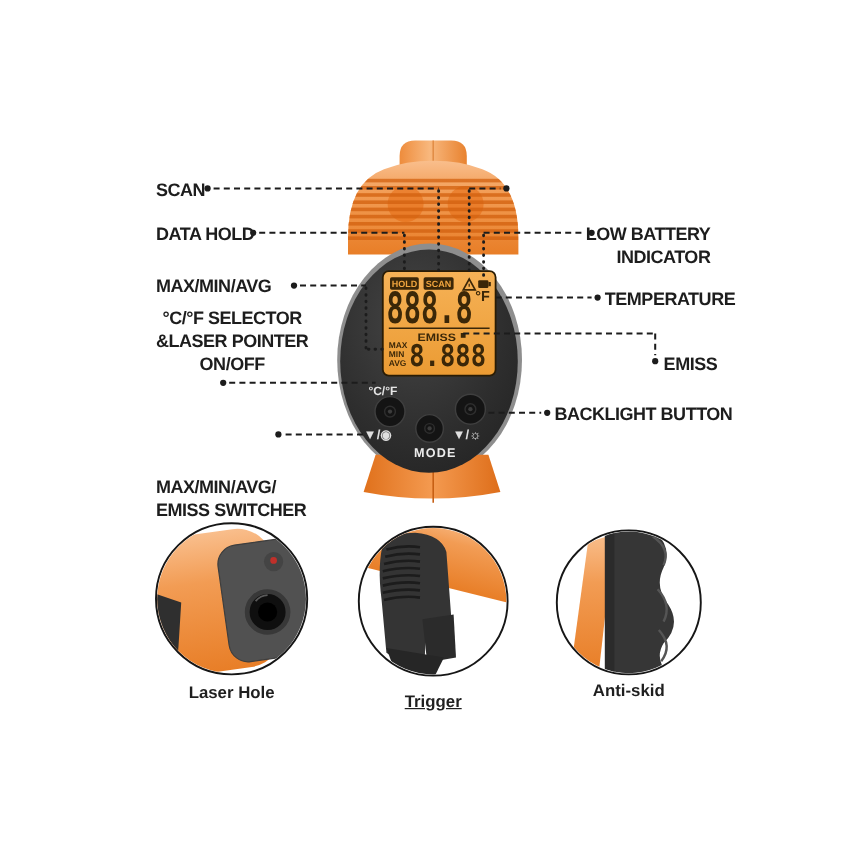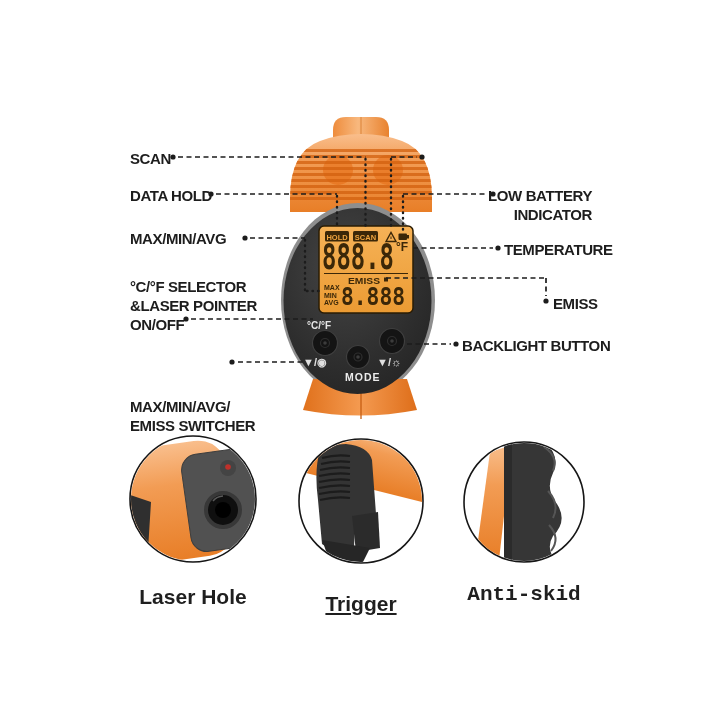--- a/index.html
+++ b/index.html
@@ -2,22 +2,22 @@
 <html><head>
 <meta charset="utf-8">
 <style>
   html,body{margin:0;padding:0;background:#ffffff;}
   .stage{position:relative;width:720px;height:720px;background:#ffffff;overflow:hidden;
          font-family:"Liberation Sans",sans-serif;}
   .stage svg{position:absolute;left:0;top:0;}
   .label{position:absolute;font-size:15px;font-weight:700;letter-spacing:-0.4px;
          color:#1d1d1d;white-space:nowrap;line-height:19px;z-index:3;}
   .label.ra{text-align:right;}
-  .caption{position:absolute;font-size:21px;font-weight:700;color:#1f1f1f;
-           text-align:center;line-height:25px;width:180px;z-index:3;margin-top:19px;}
+  .caption{position:absolute;font-size:14px;font-weight:700;color:#1f1f1f;
+           text-align:center;line-height:25px;width:180px;z-index:3;}
   .lcd-font{font-family:"DejaVu Sans Mono",monospace;font-weight:bold;}
   .ui-font{font-family:"Liberation Sans",sans-serif;font-weight:bold;}
 </style>
 </head>
 <body>
 
 <div class="stage">
 
   <svg width="720" height="720" viewBox="0 0 720 720">
     <defs>
@@ -213,21 +213,21 @@
           <path d="M548,491 Q560,504 553,518"></path>
           <path d="M549,525 Q561,538 551,551"></path>
         </g>
       </g>
     </g>
   </svg>
 
   <div class="label" style="left:130px;top:149px;">SCAN</div>
   <div class="label" style="left:130px;top:186px;">DATA HOLD</div>
   <div class="label" style="left:130px;top:229px;">MAX/MIN/AVG</div>
-  <div class="label" style="left:130px;top:277px;">
+  <div class="label" style="left:130px;top:256px;text-align:center;">
     <div>°C/°F SELECTOR</div>
     <div>&amp;LASER POINTER</div>
     <div>ON/OFF</div>
   </div>
   <div class="label" style="left:130px;top:353px;margin-top:44px;">
     <div>MAX/MIN/AVG/</div>
     <div>EMISS SWITCHER</div>
   </div>
 
   <div class="label ra" style="right:128px;top:186px;">
@@ -235,17 +235,17 @@
     <div>INDICATOR</div>
   </div>
   <div class="label" style="left:504px;top:240px;">TEMPERATURE</div>
   <div class="label" style="left:553px;top:294px;">EMISS</div>
   <div class="label" style="left:462px;top:336px;text-align:center;">BACKLIGHT BUTTON</div>
 
   <div class="caption" style="left:103px;top:565px;">
     <div>Laser Hole</div>
   </div>
   <div class="caption" style="left:271px;top:572px;text-decoration:underline;">Trigger</div>
-  <div class="caption" style="left:434px;top:563px;font-family:Liberation Mono, monospace;">
+  <div class="caption" style="left:434px;top:563px;">
     <div>Anti-skid</div>
   </div>
 
 </div>
 
 </body></html>

